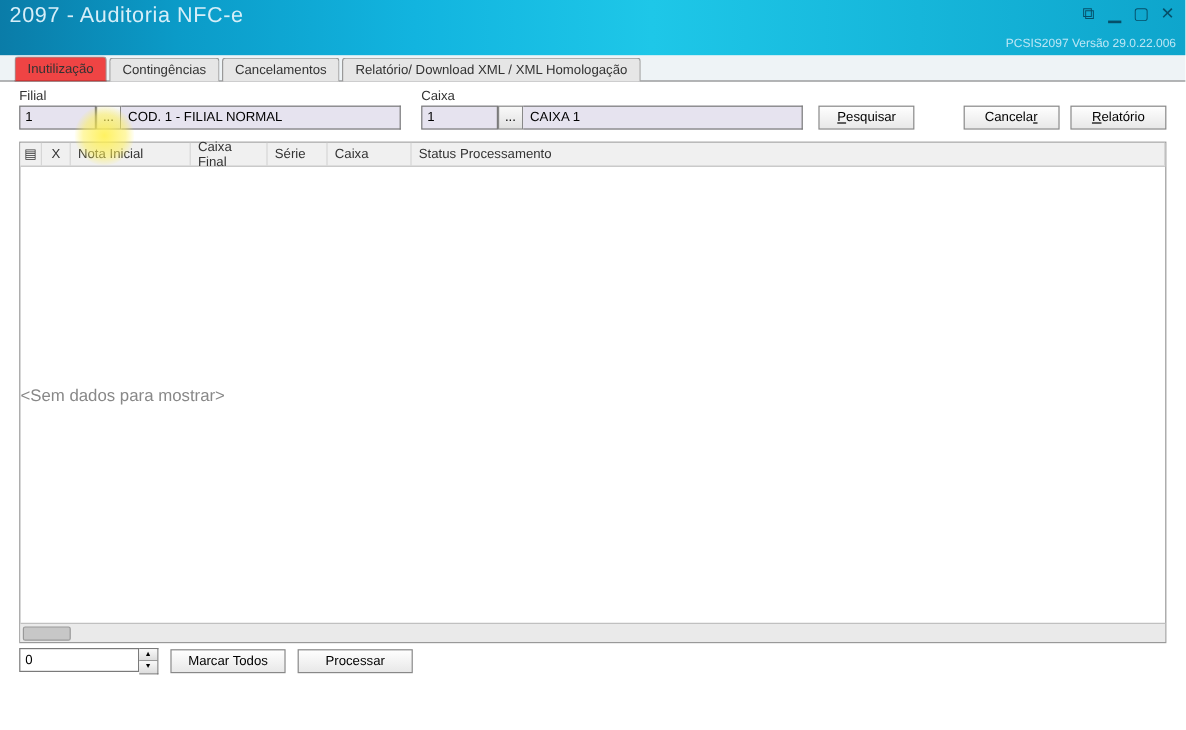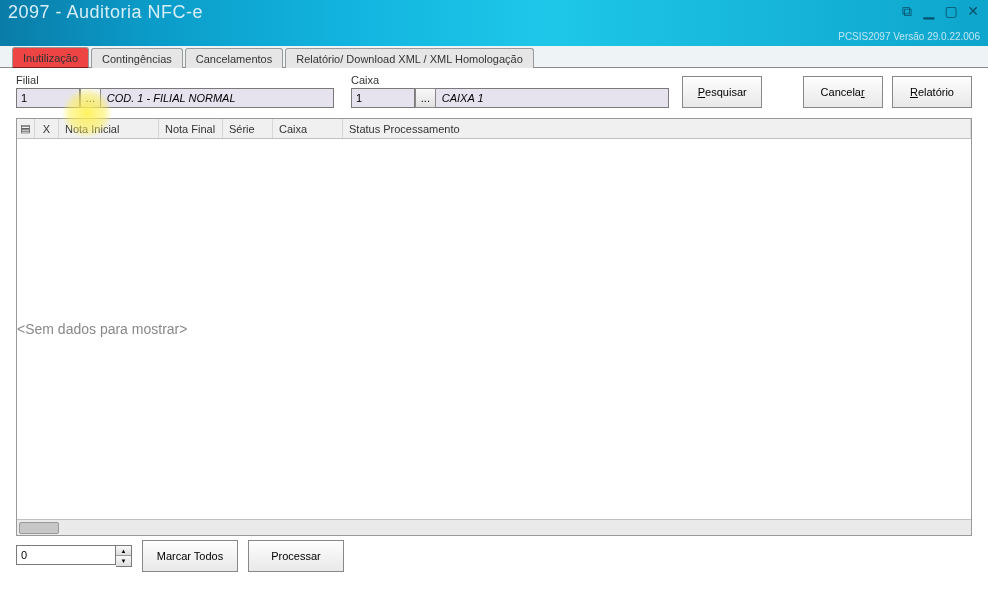--- a/index.html
+++ b/index.html
@@ -108,24 +108,23 @@
   }
   .lookup-display {
     height: 20px;
     border: 1px solid #7a7a7a;
     border-left: none;
     padding: 2px 6px;
     font-size: 11px;
     background: #e6e3ef;
     display: flex;
     align-items: center;
-    font-style: italic;
   }
   .action-btn {
-    height: 32px;
+    height: 20px;
     padding: 0 8px;
     border: 1px solid #888;
     background: linear-gradient(#fefefe,#e8e8e8);
     font-size: 11px;
     cursor: pointer;
     min-width: 80px;
   }
   .action-btn u { text-decoration: underline; }
 
   .highlight-circle {
@@ -266,21 +265,21 @@
   </div>
 </div>
 
 <div class="highlight-circle"></div>
 
 <div class="grid-area">
   <div class="grid-header">
     <div class="col" style="width:18px; justify-content:center;">▤</div>
     <div class="col" style="width:24px; justify-content:center;">X</div>
     <div class="col" style="width:100px;">Nota Inicial</div>
-    <div class="col" style="width:64px;">Nota Final</div>
+    <div class="col" style="width:64px;">Caixa Final</div>
     <div class="col" style="width:50px;">Série</div>
     <div class="col" style="width:70px;">Caixa</div>
     <div class="col" style="flex:1;">Status Processamento</div>
   </div>
   <div class="grid-body">
     <span>&lt;Sem dados para mostrar&gt;</span>
   </div>
   <div class="grid-hscroll">
     <div class="thumb"></div>
   </div>

